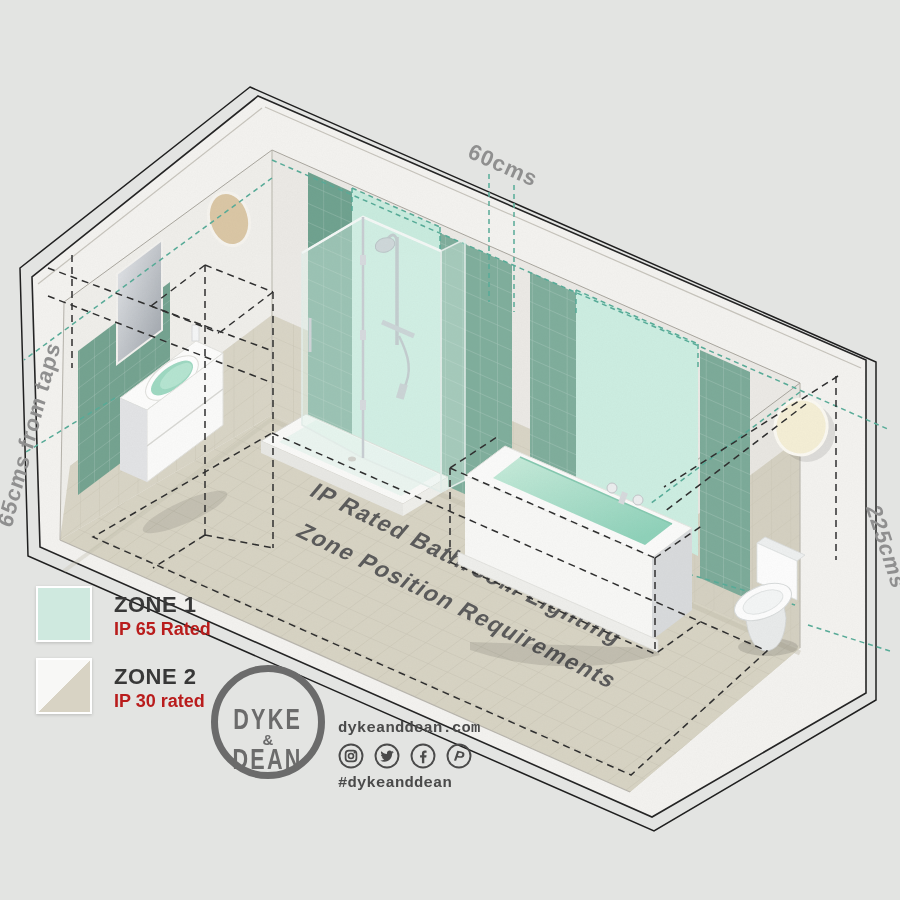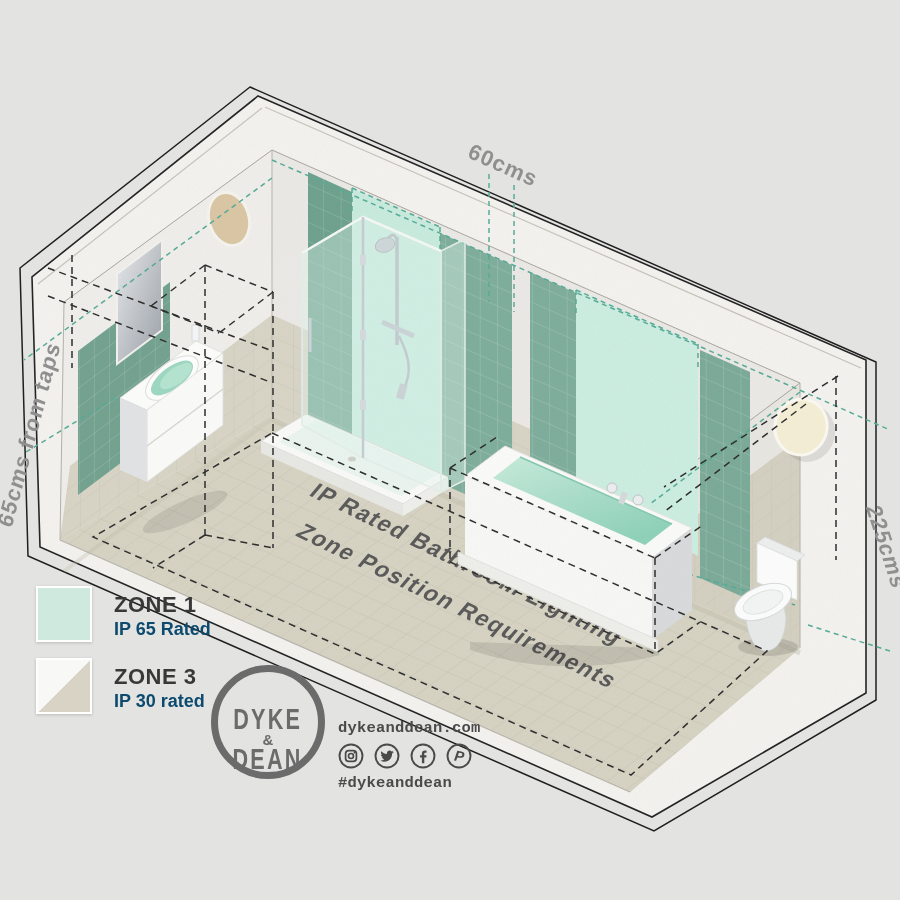--- a/index.html
+++ b/index.html
@@ -10,21 +10,21 @@
   .dimlbl{fill:#8f8f8f;font-weight:bold;font-size:22px;letter-spacing:1px;}
   .floortxt{fill:#5a5a5a;font-weight:bold;font-size:23px;letter-spacing:1.5px;}
 
   
   .legend{position:absolute;left:36px;top:586px;}
   .lrow{display:flex;align-items:center;gap:22px;margin-bottom:16px;height:56px;}
   .swatch{width:56px;height:56px;box-sizing:border-box;border:2px solid #fff;
     box-shadow:0 1px 3px rgba(0,0,0,.18);flex:0 0 auto;}
   .ltext{padding-top:3px;}
   .zlabel{font-size:22px;font-weight:bold;color:#383838;line-height:26px;letter-spacing:.5px;}
-  .zrating{font-size:18px;font-weight:600;color:#0c4a6e;line-height:22px;}
+  .zrating{font-size:18px;font-weight:600;color:#b91c1c;line-height:22px;}
 
   
   .logo{position:absolute;left:211px;top:665px;width:114px;height:114px;border:7px solid #6b6b6b;
     border-radius:50%;box-sizing:border-box;display:flex;flex-direction:column;
     align-items:center;justify-content:flex-end;color:#6b6b6b;}
   .logo .big{font-size:30px;font-weight:bold;letter-spacing:3px;transform:scaleX(.72);line-height:.82;}
   .logo .amp{font-size:15px;font-weight:bold;line-height:.9;margin:1px 0;}
 
   
   .social{position:absolute;left:338px;top:719px;color:#4a4a4a;}
@@ -246,21 +246,21 @@
   <div class="lrow">
     <div class="swatch" style="background: rgb(207, 233, 223);"></div>
     <div class="ltext">
       <div class="zlabel">ZONE 1</div>
       <div class="zrating">IP 65 Rated</div>
     </div>
   </div>
   <div class="lrow">
     <div class="swatch" style="background: linear-gradient(135deg, rgb(248, 248, 246) 50%, rgb(216, 211, 196) 50%);"></div>
     <div class="ltext">
-      <div class="zlabel">ZONE 3</div>
+      <div class="zlabel">ZONE 2</div>
       <div class="zrating">IP 30 rated</div>
     </div>
   </div>
 </div>
 
 <div class="logo">
   <div class="big">DYKE</div>
   <div class="amp">&amp;</div>
   <div class="big">DEAN</div>
 </div>

